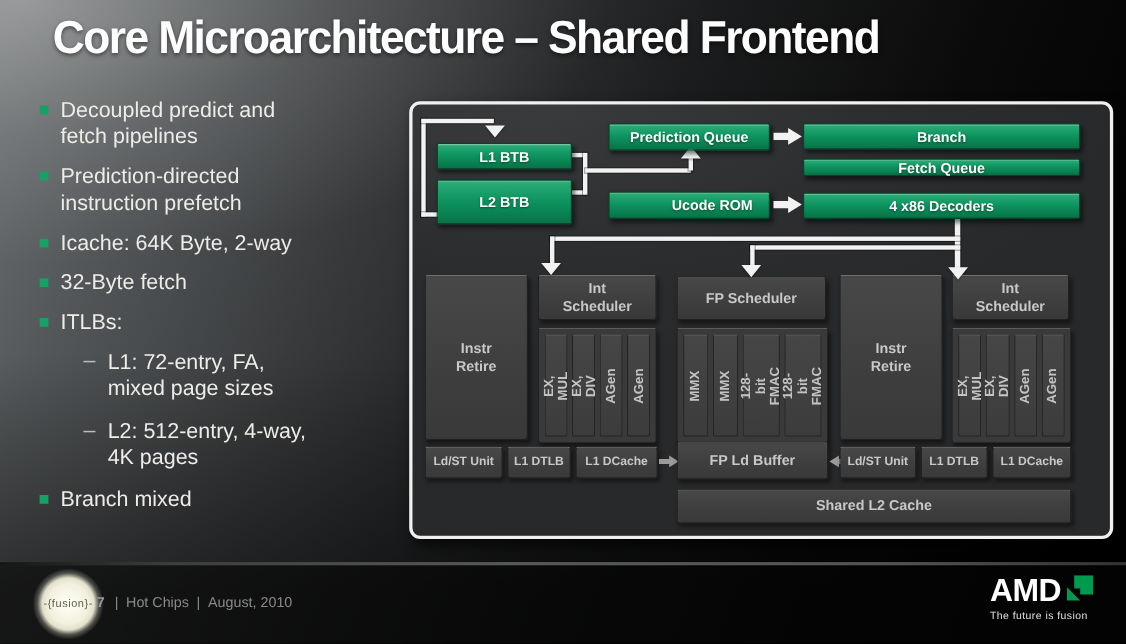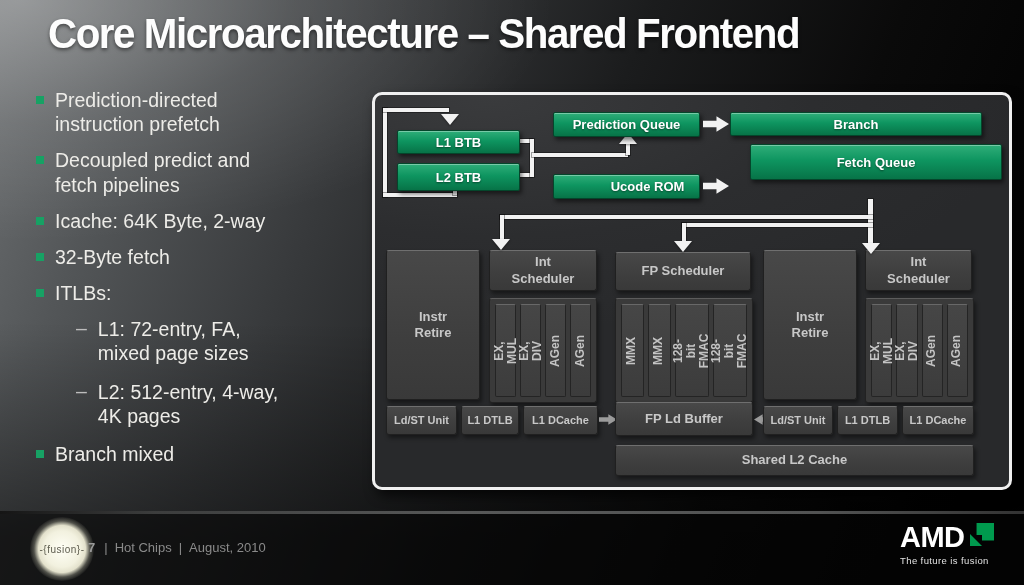--- a/index.html
+++ b/index.html
@@ -83,27 +83,27 @@
 </head>
 <body>
 
 <div class="slide">
 
   <div class="title">Core Microarchitecture – Shared Frontend</div>
 
   <div class="bullets">
     <div class="b-item lvl1">
       <span class="b-marker"></span>
+      <span class="b-text">Decoupled predict and
+fetch pipelines</span>
+    </div>
+    <div class="b-item lvl1">
+      <span class="b-marker"></span>
       <span class="b-text">Prediction-directed
 instruction prefetch</span>
-    </div>
-    <div class="b-item lvl1">
-      <span class="b-marker"></span>
-      <span class="b-text">Decoupled predict and
-fetch pipelines</span>
     </div>
     <div class="b-item lvl1">
       <span class="b-marker"></span>
       <span class="b-text">Icache: 64K Byte, 2-way</span>
     </div>
     <div class="b-item lvl1">
       <span class="b-marker"></span>
       <span class="b-text">32-Byte fetch</span>
     </div>
     <div class="b-item lvl1">
@@ -143,34 +143,37 @@
 
     <div class="wline" style="left:493px;top:104px;width:5px;height:46px;"></div>
     <div class="wline" style="left:125px;top:120px;width:373px;height:4px;"></div>
     <div class="wline" style="left:307px;top:128px;width:191px;height:4px;"></div>
     <div class="wline" style="left:125px;top:120px;width:4px;height:26px;"></div>
     <div class="wline" style="left:307px;top:128px;width:4px;height:20px;"></div>
 
     <div class="gbox" style="left:22px;top:35px;width:123px;height:24px;">
       <span>L1 BTB</span>
     </div>
-    <div class="gbox" style="left:22px;top:68px;width:123px;height:28px;">
+    <div class="gbox" style="left:22px;top:68px;width:123px;height:41px;">
       <span>L2 BTB</span>
     </div>
     <div class="gbox" style="left:178px;top:17px;width:147px;height:25px;">
       <span>Prediction Queue</span>
     </div>
     <div class="gbox" style="left:178px;top:79px;width:147px;height:25px;padding-left:42px;">
       <span>Ucode ROM</span>
     </div>
     <div class="gbox" style="left:355px;top:17px;width:252px;height:24px;">
       <span>Branch</span>
     </div>
-    <div class="gbox" style="left:355px;top:49px;width:252px;height:36px;margin-left:20px;">
+    <div class="gbox" style="left:355px;top:49px;width:252px;height:16px;">
       <span>Fetch Queue</span>
+    </div>
+    <div class="gbox" style="left:355px;top:80px;width:252px;height:24px;">
+      <span>4 x86 Decoders</span>
     </div>
 
     <svg class="harrow" style="left:328px;top:21px;" width="26" height="16" viewBox="0 0 27 16">
         <path d="M0 4.5 H14 V0 L27 8 L14 16 V11.5 H0 Z" fill="#f2f2f2"></path>
       </svg>
     <svg class="harrow" style="left:328px;top:83px;" width="26" height="16" viewBox="0 0 27 16">
         <path d="M0 4.5 H14 V0 L27 8 L14 16 V11.5 H0 Z" fill="#f2f2f2"></path>
       </svg>
 
     <div class="box" style="left:11px;top:155px;width:94px;height:150px;">

